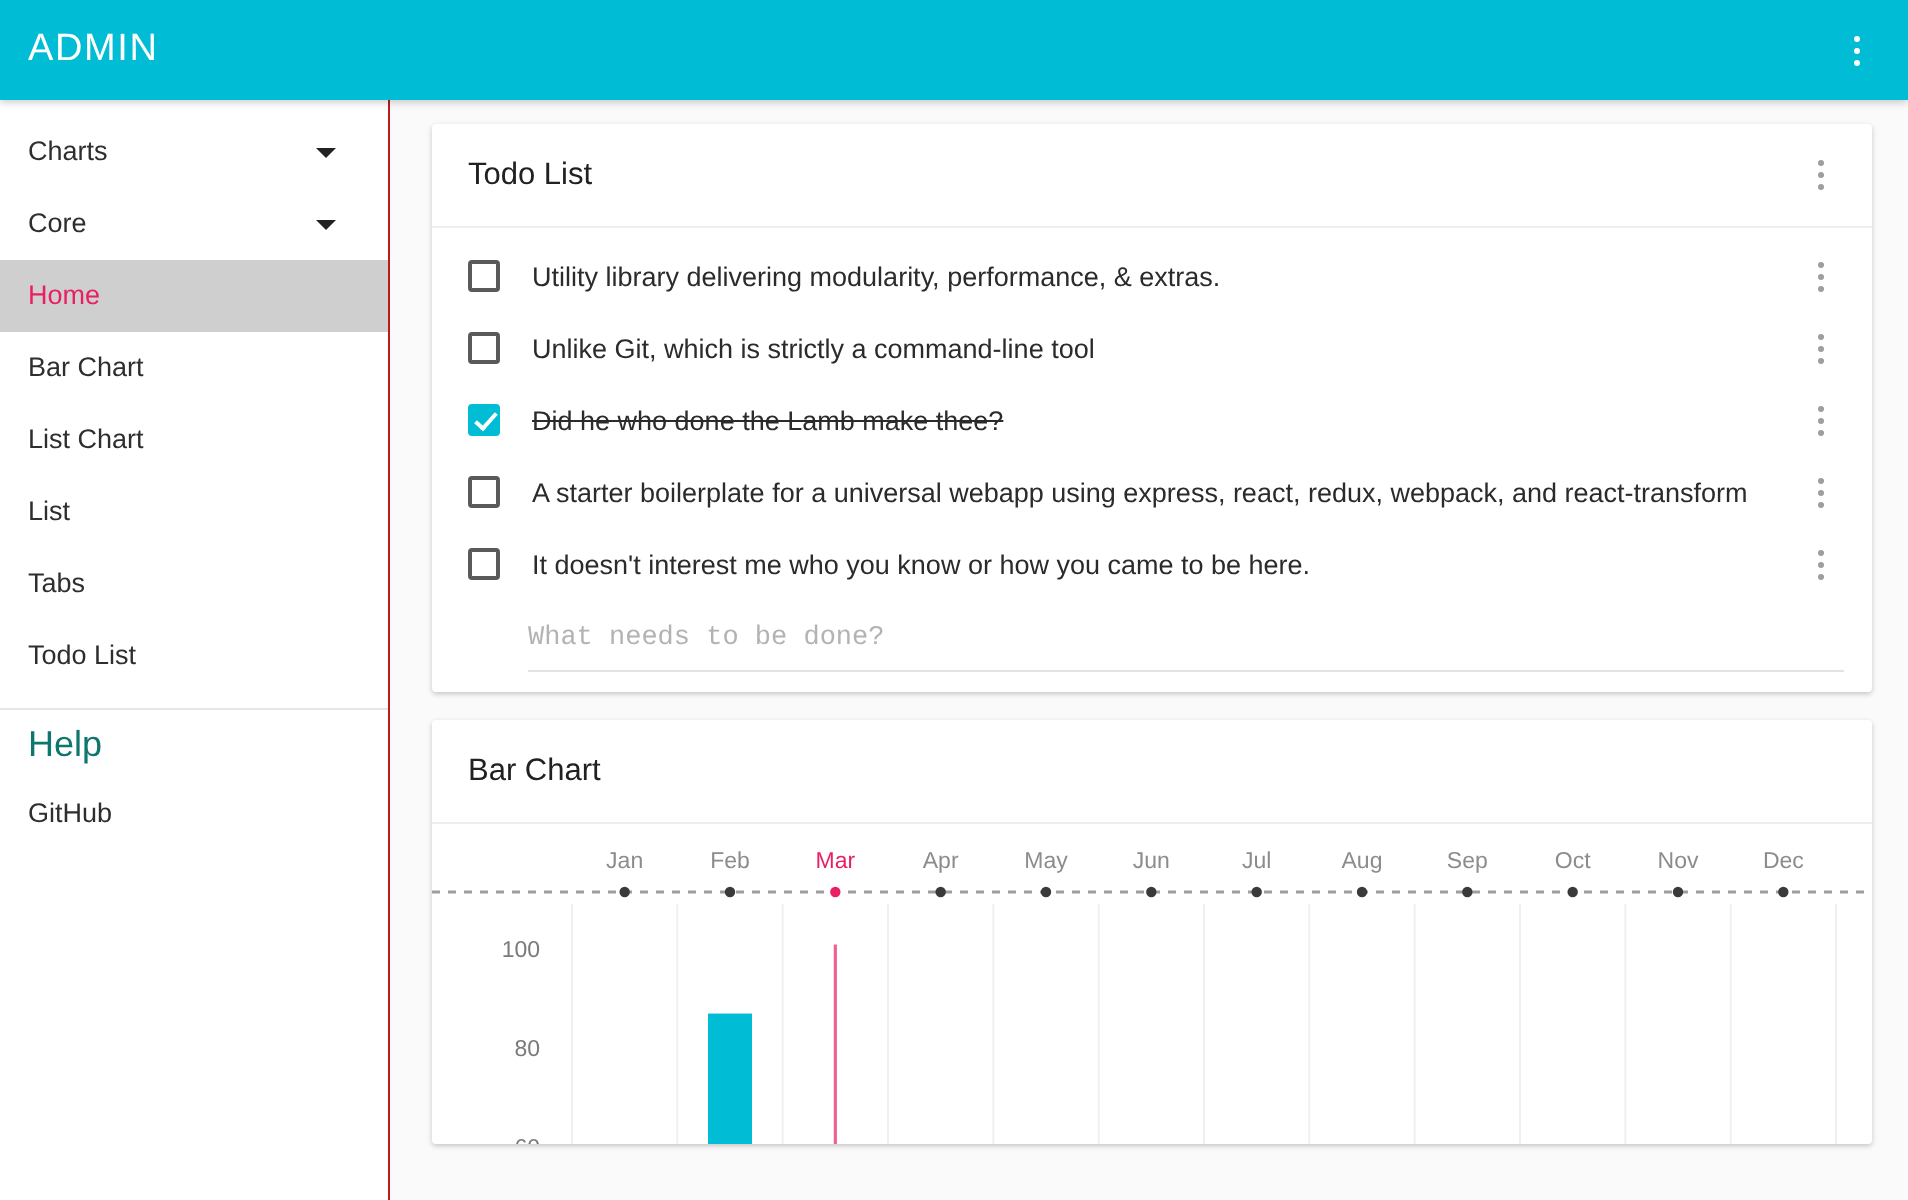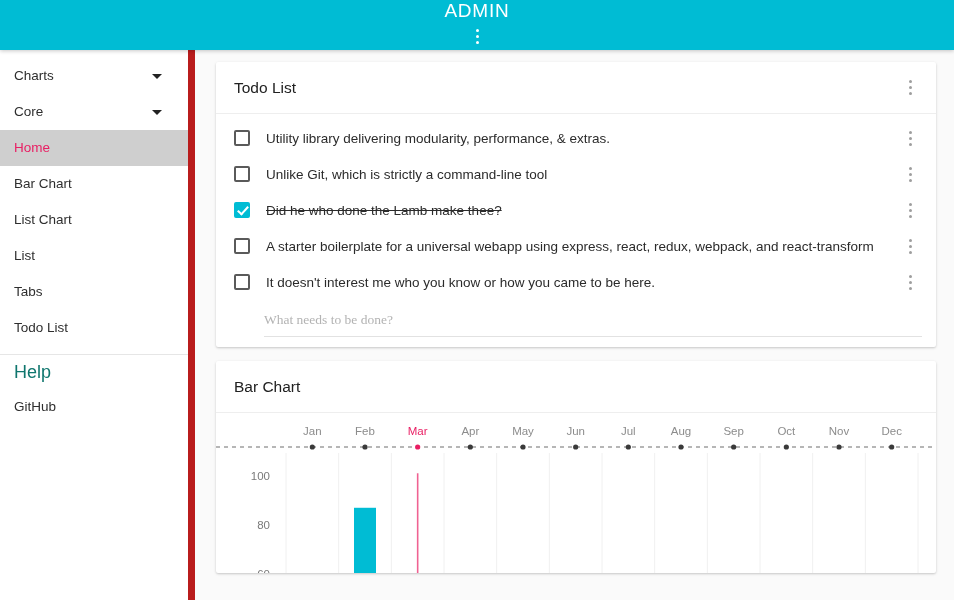--- a/index.html
+++ b/index.html
@@ -14,21 +14,20 @@
 
   
   .appbar {
     position: absolute; top: 0; left: 0;
     width: 954px; height: 50px;
     background: #00bcd4;
     display: flex; align-items: center;
     padding: 0 14px 0 14px;
     box-shadow: 0 1px 4px rgba(0,0,0,0.22);
     z-index: 30;
-    flex-direction: column;
   }
   .appbar-title {
     color: #ffffff;
     font-size: 19px;
     letter-spacing: 0.8px;
     font-weight: 400;
   }
   .appbar-spacer { flex: 1 1 auto; }
   .kebab {
     width: 24px; height: 34px;
@@ -38,21 +37,21 @@
     cursor: pointer;
   }
   .kebab i { display: block; width: 3px; height: 3px; border-radius: 50%; background: #ffffff; }
   .kebab.dark i { background: #9e9e9e; width: 3px; height: 3px; }
 
   
   .sidebar {
     position: absolute; top: 50px; left: 0;
     width: 195px; height: 550px;
     background: #ffffff;
-    border-right: 7px solid #b91c1c;
+    border-right: 1px solid #b91c1c;
     z-index: 20;
   }
   .nav-item {
     height: 36px;
     display: flex; align-items: center;
     padding: 0 14px;
     font-size: 13.5px;
     color: #2e2e2e;
     cursor: pointer;
     position: relative;
@@ -137,21 +136,21 @@
   .todo-text.done { text-decoration: line-through; color: #2b2b2b; }
   .todo-input-row {
     display: flex; align-items: center;
     padding: 8px 14px 4px 48px;
   }
   .todo-input {
     width: 100%;
     border: none;
     border-bottom: 1px solid #e2e2e2;
     outline: none;
-    font-family: Liberation Serif, serif;
+    font-family: Liberation Mono, monospace;
     font-size: 13.5px;
     color: #2b2b2b;
     padding: 4px 0 8px 0;
     background: transparent;
   }
   .todo-input::placeholder { color: #b3b3b3; }
 
   
   .chart-body { position: relative; height: 160px; padding: 0; }
   .chart-svg { display: block; }

